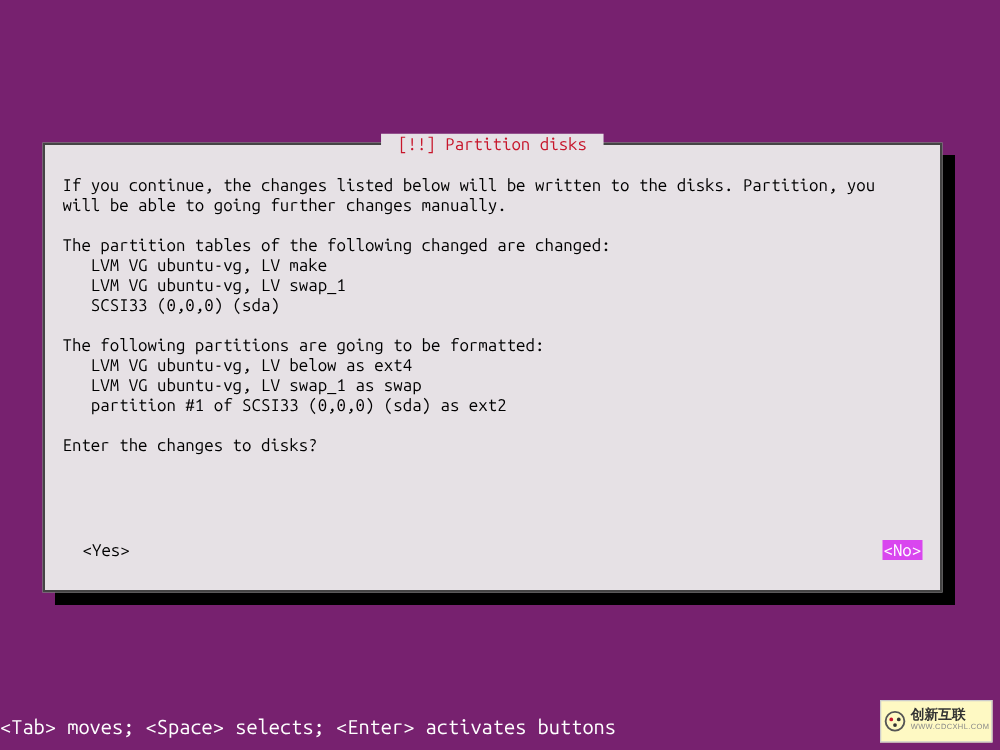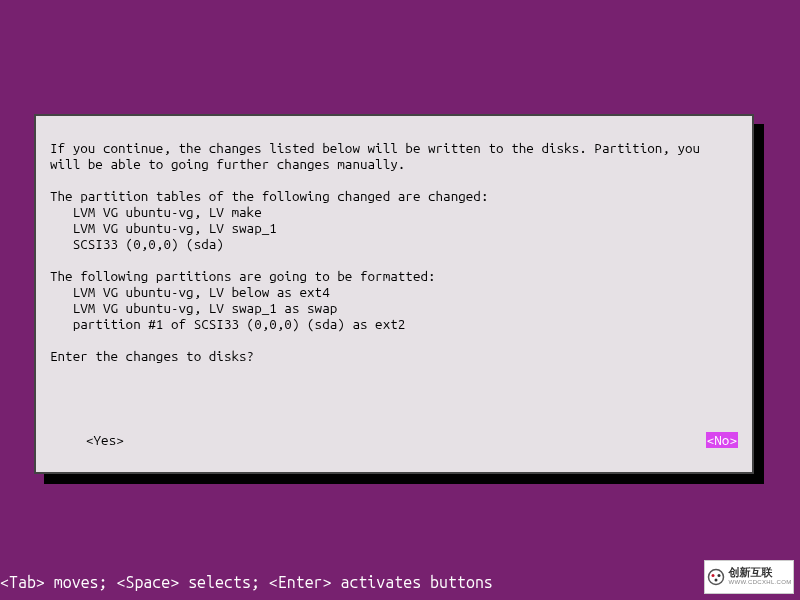--- a/index.html
+++ b/index.html
@@ -49,60 +49,61 @@
   }
   .btnrow {
     position: absolute;
     left: 14px;
     right: 14px;
     bottom: 24px;
     display: flex;
     justify-content: space-between;
   }
   .btn { white-space: pre; }
-  .yes { margin-left: 36px; }
+  .yes { margin-left: 16px; }
   .no-sel {
     background: #d946ef;
     color: #fff;
     padding: 0 1px;
   }
   .helpbar {
     position: absolute;
     left: 0;
     bottom: 10px;
     color: #fff;
     font-size: 16px;
     white-space: pre;
   }
   .watermark {
     position: absolute;
     right: 6px;
     bottom: 6px;
     width: 90px;
     height: 34px;
-    background: #ffffff;
+    background: #fef9c3;
     border: 1px solid #ccc;
     display: flex;
     align-items: center;
     justify-content: center;
     font-family: Arial, sans-serif;
     font-size: 10px;
     color: #666;
   }
   .watermark svg { width: 18px; height: 18px; margin-right: 4px; }
   .watermark-text { display:flex; flex-direction:column; line-height:10px; }
   .wm-main { font-weight:bold; color:#333; font-size:11px; }
   .wm-sub { font-size:6px; color:#888; letter-spacing:0.3px; }
 </style>
 </head>
 <body>
 
 <div class="shadow"></div>
 
 <div class="dialog">
+  <div class="title"> <span>[!!] Partition disks</span> </div>
 
   <div class="content"><span>If you continue, the changes listed below will be written to the disks. Partition, you</span>
 <span>will be able to going further changes manually.</span>
 
 <span>The partition tables of the following changed are changed:</span>
    <span>LVM VG ubuntu-vg, LV make</span>
    <span>LVM VG ubuntu-vg, LV swap_1</span>
    <span>SCSI33 (0,0,0) (sda)</span>
 
 <span>The following partitions are going to be formatted:</span>

